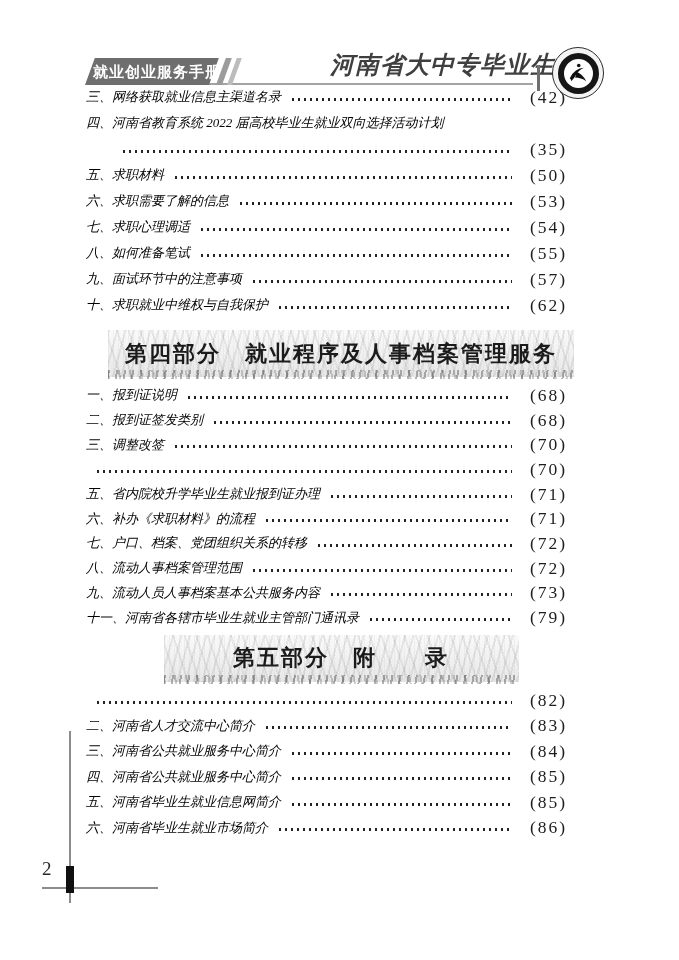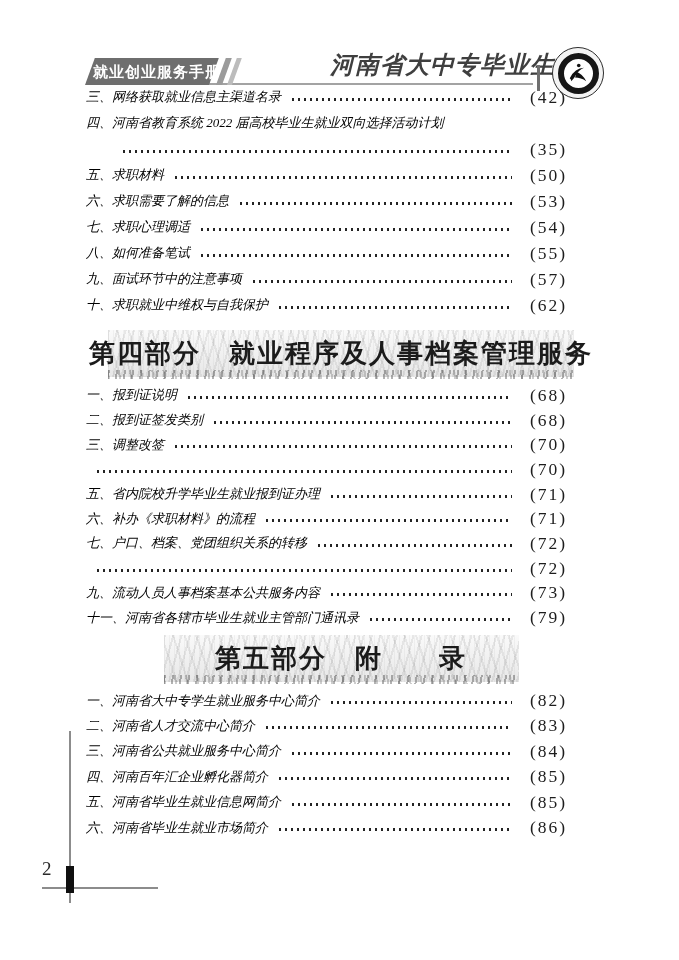--- a/index.html
+++ b/index.html
@@ -51,21 +51,21 @@
       repeating-linear-gradient(105deg,rgba(110,110,110,0.13) 0 2px,rgba(0,0,0,0) 2px 8px),
       repeating-linear-gradient(72deg,rgba(100,100,100,0.11) 0 2px,rgba(0,0,0,0) 2px 11px),
       repeating-linear-gradient(90deg,rgba(130,130,130,0.08) 0 1px,rgba(0,0,0,0) 1px 5px),
       linear-gradient(180deg,#fafafa,#e7e7e7);}
   .band::after{content:"";position:absolute;left:0;right:0;bottom:-2px;height:9px;
     background:
       repeating-linear-gradient(100deg,rgba(70,70,70,0.42) 0 2px,rgba(0,0,0,0) 2px 8px),
       repeating-linear-gradient(80deg,rgba(90,90,90,0.30) 0 2px,rgba(0,0,0,0) 2px 11px);}
   .band-1{width:466px;margin-top:12px;}
   .band-2{width:355px;margin-top:5px;}
-  .band-text{position:relative;z-index:1;font-weight:bold;font-size:26px;color:#1b1b1b;
+  .band-text{position:relative;z-index:1;font-weight:bold;font-size:22px;color:#1b1b1b;
     letter-spacing:2px;white-space:nowrap;}
   
   .crop-v{position:absolute;left:69px;top:731px;width:2px;height:172px;background:#8c8c8c;}
   .crop-h{position:absolute;left:42px;top:887px;width:116px;height:2px;background:#8c8c8c;}
   .bind-tick{position:absolute;left:66px;top:866px;width:8px;height:27px;background:#101010;}
   .folio{position:absolute;left:42px;top:858px;font-size:19px;color:#2a2a2a;}
 </style>
 </head>
 <body>
 
@@ -167,55 +167,55 @@
         <span class="toc-label">六、补办《求职材料》的流程</span>
         <span class="dots"></span>
         <span class="toc-page">(71)</span>
       </div>
       <div class="toc-row">
         <span class="toc-label">七、户口、档案、党团组织关系的转移</span>
         <span class="dots"></span>
         <span class="toc-page">(72)</span>
       </div>
       <div class="toc-row">
+        <span class="toc-label">八、流动人事档案管理范围</span>
         <span class="dots"></span>
         <span class="toc-page">(72)</span>
       </div>
       <div class="toc-row">
         <span class="toc-label">九、流动人员人事档案基本公共服务内容</span>
         <span class="dots"></span>
         <span class="toc-page">(73)</span>
       </div>
       <div class="toc-row">
         <span class="toc-label">十一、河南省各辖市毕业生就业主管部门通讯录</span>
         <span class="dots"></span>
         <span class="toc-page">(79)</span>
       </div>
     </div>
     <div class="band band-2">
       <span class="band-text">第五部分　附　　录</span>
     </div>
     <div class="toc-list s-2">
       <div class="toc-row">
-        <span class="toc-label">一、河南省大中专学生就业服务中心简介</span>
         <span class="dots"></span>
         <span class="toc-page">(82)</span>
       </div>
       <div class="toc-row">
         <span class="toc-label">二、河南省人才交流中心简介</span>
         <span class="dots"></span>
         <span class="toc-page">(83)</span>
       </div>
       <div class="toc-row">
         <span class="toc-label">三、河南省公共就业服务中心简介</span>
         <span class="dots"></span>
         <span class="toc-page">(84)</span>
       </div>
       <div class="toc-row">
-        <span class="toc-label">四、河南百年汇企业孵化器简介</span>
+        <span class="toc-label">四、河南省公共就业服务中心简介</span>
         <span class="dots"></span>
         <span class="toc-page">(85)</span>
       </div>
       <div class="toc-row">
         <span class="toc-label">五、河南省毕业生就业信息网简介</span>
         <span class="dots"></span>
         <span class="toc-page">(85)</span>
       </div>
       <div class="toc-row">
         <span class="toc-label">六、河南省毕业生就业市场简介</span>

